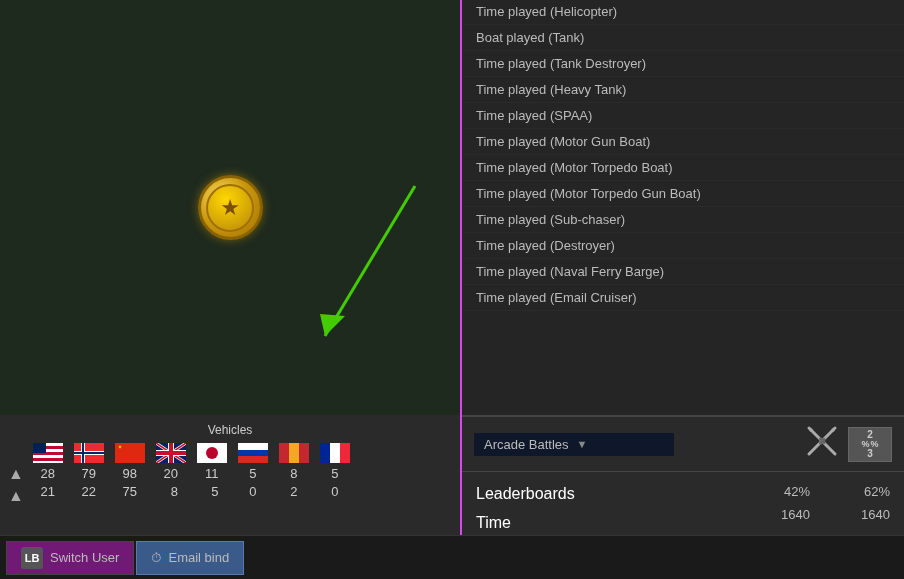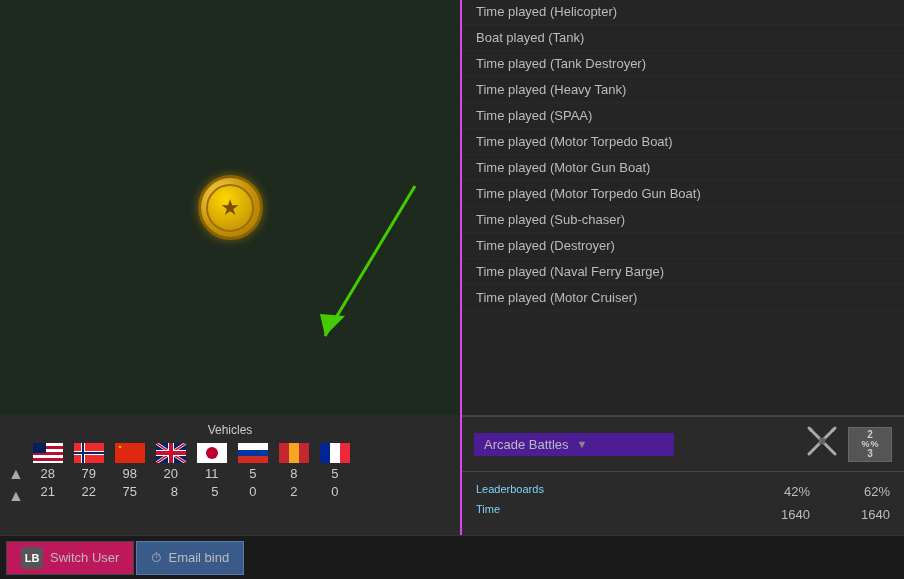--- a/index.html
+++ b/index.html
@@ -128,21 +128,21 @@
       display: flex;
       align-items: center;
       justify-content: space-between;
       padding: 6px 12px;
       border-bottom: 1px solid #444;
     }
 
     .battles-dropdown {
       display: flex;
       align-items: center;
-      background: #4c1d95;
+      background: #0f172a;
       padding: 4px 10px;
       color: #bbb;
       font-size: 13px;
       cursor: pointer;
       gap: 8px;
       width: 200px;
     }
 
     .dropdown-arrow {
       color: #888;
@@ -176,22 +176,22 @@
       padding: 8px 14px;
       gap: 0;
       flex: 1;
     }
 
     .lb-row-labels {
       flex: 1;
     }
 
     .lb-row-labels div {
-      font-size: 11px;
-      color: #7dd3fc;
+      font-size: 16px;
+      color: #ffffff;
       line-height: 1.8;
     }
 
     .lb-col {
       width: 80px;
       text-align: right;
     }
 
     .lb-col div {
       font-size: 13px;
@@ -208,21 +208,21 @@
       align-items: center;
       gap: 2px;
       padding: 0 6px;
     }
 
     .toolbar-btn {
       display: flex;
       align-items: center;
       gap: 7px;
       padding: 6px 14px;
-      background: #be185d;
+      background: #701a75;
       border: 1px solid #444;
       color: #bbb;
       font-size: 13px;
       cursor: pointer;
       height: 34px;
     }
 
     .btn-icon {
       width: 22px;
       height: 22px;
@@ -416,27 +416,27 @@
     </div>
   </div>
 
   <div class="right-panel">
     <div class="stats-list">
       <div class="stat-item">Time played (Helicopter)</div>
       <div class="stat-item">Boat played (Tank)</div>
       <div class="stat-item">Time played (Tank Destroyer)</div>
       <div class="stat-item">Time played (Heavy Tank)</div>
       <div class="stat-item">Time played (SPAA)</div>
+      <div class="stat-item">Time played (Motor Gun Boat)</div>
       <div class="stat-item">Time played (Motor Torpedo Boat)</div>
-      <div class="stat-item">Time played (Motor Gun Boat)</div>
       <div class="stat-item">Time played (Motor Torpedo Gun Boat)</div>
       <div class="stat-item">Time played (Sub-chaser)</div>
       <div class="stat-item">Time played (Destroyer)</div>
       <div class="stat-item">Time played (Naval Ferry Barge)</div>
-      <div class="stat-item">Time played (Motor Cruiser)</div>
+      <div class="stat-item">Time played (Email Cruiser)</div>
     </div>
 
     <div class="leaderboard-section">
       <div class="leaderboard-header">
         <div class="battles-dropdown">
           <span>Arcade Battles</span>
           <span class="dropdown-arrow">▼</span>
         </div>
         <div class="icons-right">
           <span class="crossed-swords">

